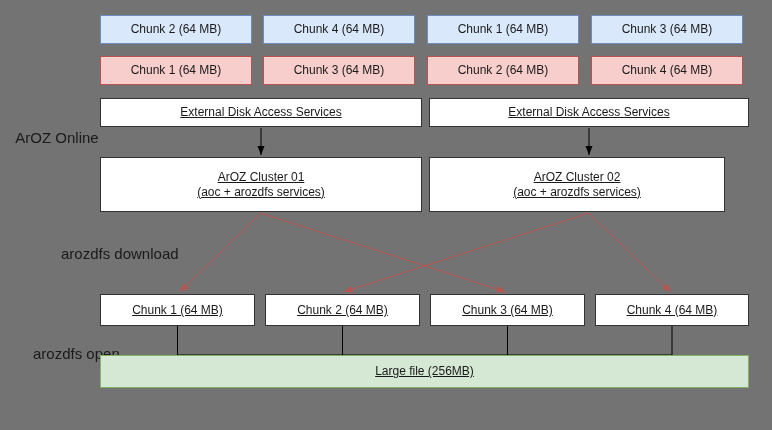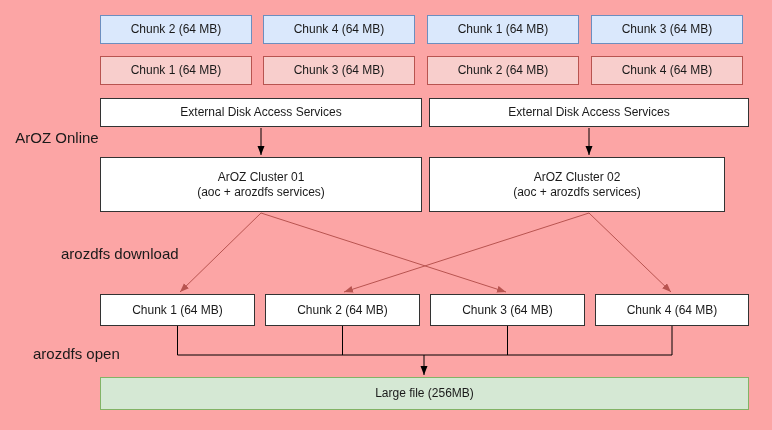--- a/index.html
+++ b/index.html
@@ -5,37 +5,37 @@
   html, body {
     margin: 0;
     padding: 0;
     background: #ffffff;
     font-family: "Liberation Sans", sans-serif;
   }
   .canvas {
     position: relative;
     width: 772px;
     height: 430px;
-    background: #fca5a5;
+    background: #737373;
     overflow: hidden;
   }
   .box {
     position: absolute;
     box-sizing: border-box;
     display: flex;
     align-items: center;
     justify-content: center;
     text-align: center;
     font-size: 12px;
     color: #1a1a1a;
     line-height: 1.2;
   }
   .box.blue   { background: var(--blue-fill);  border: 1px solid var(--blue-border); }
   .box.red    { background: var(--red-fill);   border: 1px solid var(--red-border); }
-  .box.white  { background: var(--white-fill); border: 1px solid var(--dark-border); }
+  .box.white  { background: var(--white-fill); border: 1px solid var(--dark-border); text-decoration: underline; }
   .box.green  { background: var(--green-fill); border: 1px solid var(--green-border); }
   .cluster-sub { display: block; }
   .side-label {
     position: absolute;
     font-size: 15px;
     color: #1a1a1a;
     white-space: nowrap;
   }
   .side-label.centered { text-align: center; }
   svg.wires {
@@ -107,15 +107,15 @@
 
   <div class="side-label" style="left:33px; top:245px;margin-left:28px;">arozdfs download</div>
 
   <div class="box white" style="left:100px; top:294px; width:155px; height:32px;">Chunk 1 (64 MB)</div>
   <div class="box white" style="left:265px; top:294px; width:155px; height:32px;">Chunk 2 (64 MB)</div>
   <div class="box white" style="left:430px; top:294px; width:155px; height:32px;">Chunk 3 (64 MB)</div>
   <div class="box white" style="left:595px; top:294px; width:154px; height:32px;">Chunk 4 (64 MB)</div>
 
   <div class="side-label" style="left:33px; top:345px;">arozdfs open</div>
 
-  <div class="box green" style="left:100px; top:377px; width:649px; height:33px;">Large file (256MB)</div>
+  <div class="box green" style="left:100px; top:355px; width:649px; height:33px;text-decoration:underline;">Large file (256MB)</div>
 
 </div>
 
 </body></html>

